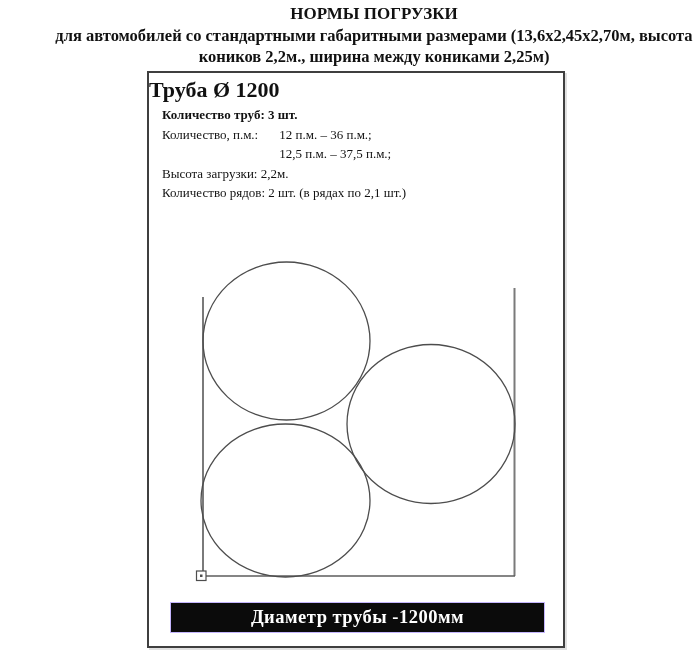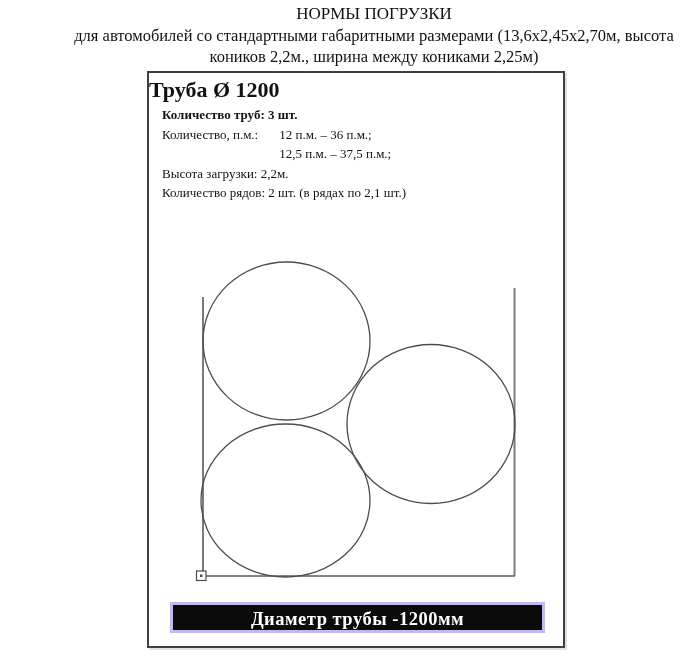--- a/index.html
+++ b/index.html
@@ -10,21 +10,21 @@
     background: #ffffff;
     font-family: "Liberation Serif", "DejaVu Serif", serif;
     color: #111111;
     overflow: hidden;
   }
   
   .header {
     position: absolute;
     top: 3px; left: 0; right: 0;
     text-align: center;
-    font-weight: normal;
+    font-weight: bold;
     padding-left: 48px;
   }
   .header .h-title { font-size: 17px; line-height: 22px; }
   .header .h-sub   { font-size: 16.5px; line-height: 21px; }
   
   .main-box {
     position: absolute;
     left: 147px; top: 71px;
     width: 414px; height: 573px;
     border: 2px solid #3f3f3f;
@@ -53,21 +53,21 @@
     left: 0; top: 0;
     width: 414px; height: 573px;
     pointer-events: none;
   }
   
   .banner {
     position: absolute;
     left: 21px; top: 529px;
     width: 375px; height: 31px;
     background: #0b0b0b;
-    border: 3px solid #c4b5fd;
+    border: 1px solid #c4b5fd;
     box-sizing: border-box;
     color: #ffffff;
     font-size: 18.5px;
     font-weight: bold;
     line-height: 29px;
     text-align: center;
     letter-spacing: 0.5px;
   }
 </style>
 </head>

